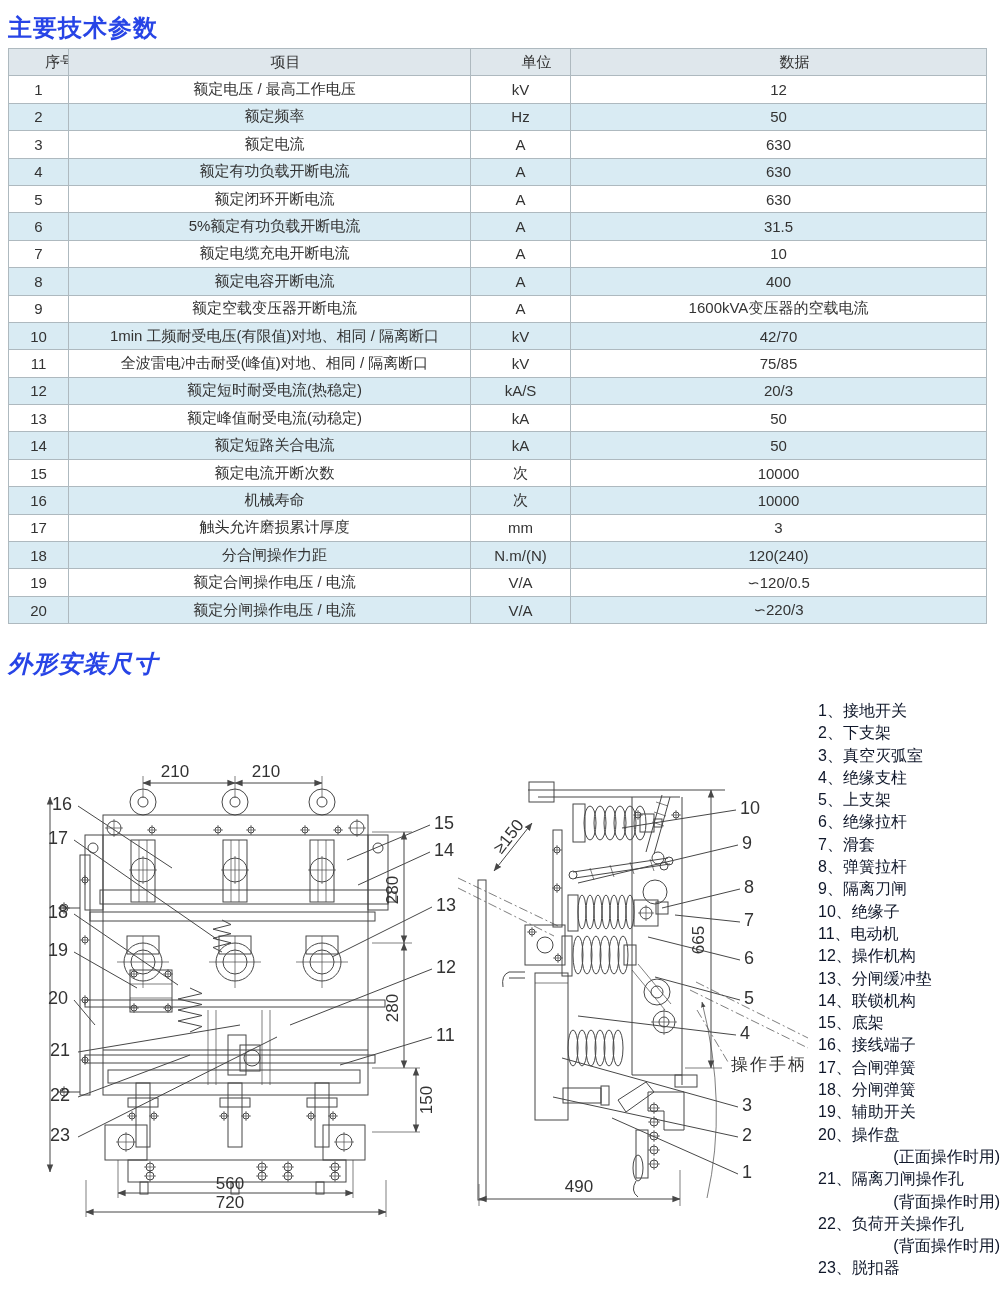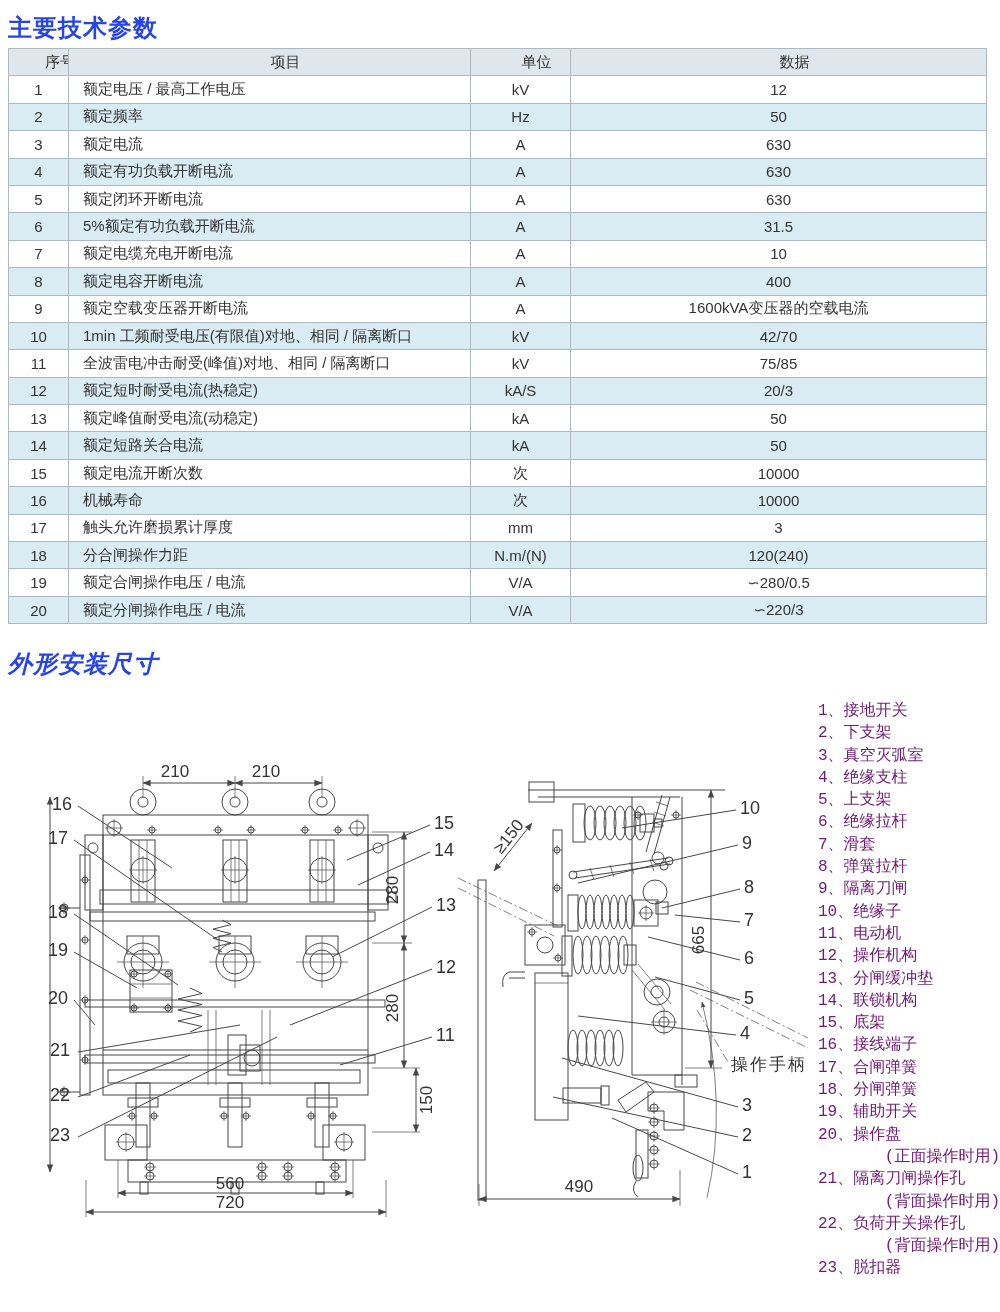--- a/index.html
+++ b/index.html
@@ -8,25 +8,25 @@
   .sec-title{position:absolute;left:8px;font-size:24px;font-weight:bold;color:#2744e6;letter-spacing:1px;}
   #title1{top:6px;margin-top:6px;}
   #title2{top:648px;font-style:italic;}
 
   table.params{position:absolute;left:8px;top:48px;width:978px;border-collapse:collapse;
         table-layout:fixed;font-size:15px;color:#333;}
   table.params th,table.params td{border:1px solid #aeb9bf;height:26.4px;padding:0 4px;
         text-align:center;font-weight:normal;overflow:hidden;white-space:nowrap;}
   table.params{border:1px solid #8f9ea6;}
   table.params th{background:#dfe7ec;padding-left:36px;}
-  table.params td.col-item{text-align:left;padding-left:14px;}
+  table.params td.col-item{text-align:center;padding-left:14px;}
   table.params tr.alt td{background:#d9ebf3;}
   col.c0{width:60px;}col.c1{width:402px;}col.c2{width:100px;}col.c3{width:416px;}
 
-  .legend{position:absolute;left:818px;top:700px;width:182px;font-size:16px;line-height:22.3px;color:#701a75;font-family:Liberation Mono, monospace;}
+  .legend{position:absolute;left:818px;top:700px;width:182px;font-size:16px;line-height:22.3px;color:#0f172a;}
   .legend .indent{padding-left:33px;text-align:right;}
 
   svg.dwg{position:absolute;}
   #front-view{left:0;top:740px;}
   #side-view{left:450px;top:740px;}
   .dwg line,.dwg path,.dwg rect,.dwg circle,.dwg ellipse,.dwg polyline{stroke:#474747;fill:none;stroke-width:1;}
   .dwg .thin{stroke-width:0.7;}
   .dwg text{fill:#333;stroke:none;font-family:"Liberation Sans","DejaVu Sans",sans-serif;}
   .dwg .dim{font-size:17px;}
   .dwg .callout{font-size:18px;}
@@ -161,21 +161,21 @@
         <tr class="alt">
           <td>18</td>
           <td class="col-item">分合闸操作力距</td>
           <td>N.m/(N)</td>
           <td>120(240)</td>
         </tr>
         <tr>
           <td>19</td>
           <td class="col-item">额定合闸操作电压 / 电流</td>
           <td>V/A</td>
-          <td>∽280/0.5</td>
+          <td>∽120/0.5</td>
         </tr>
         <tr class="alt">
           <td>20</td>
           <td class="col-item">额定分闸操作电压 / 电流</td>
           <td>V/A</td>
           <td>∽220/3</td>
         </tr>
       </tbody>
   </table>
 

